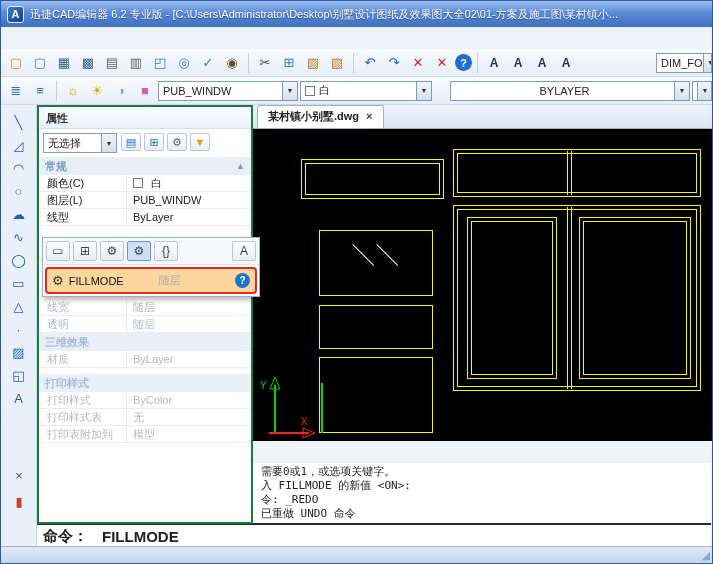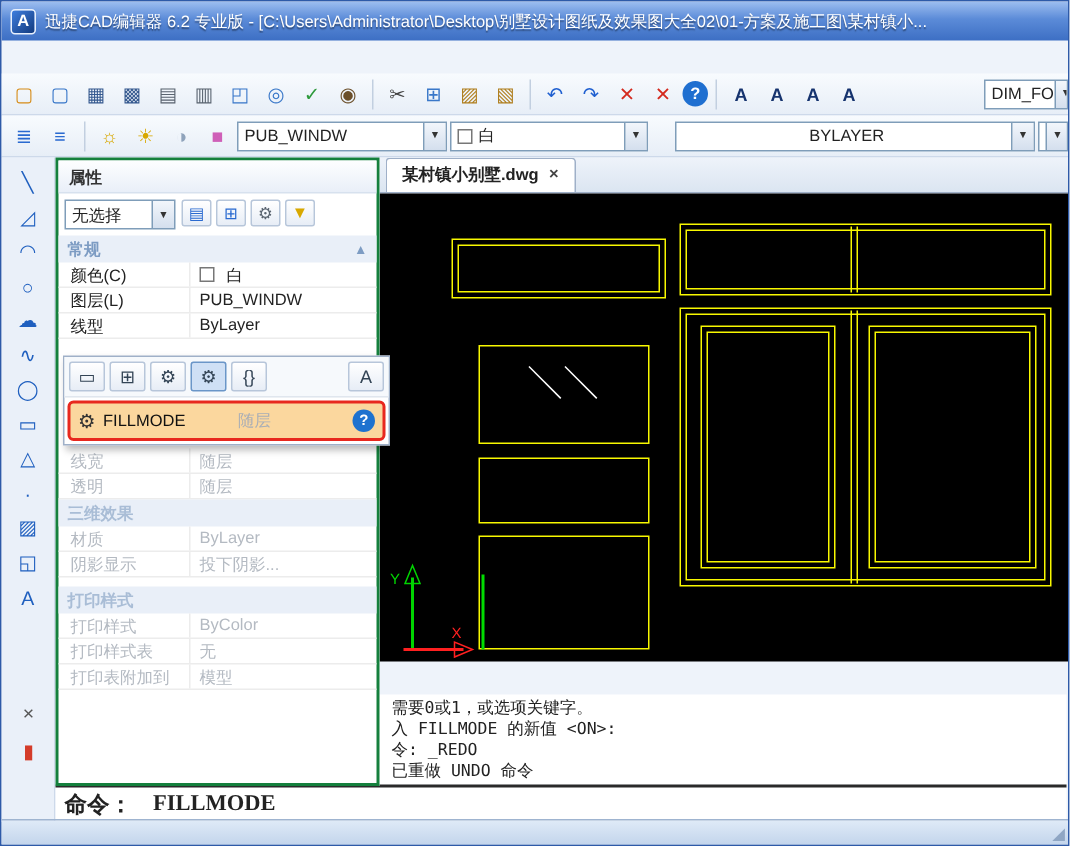--- a/index.html
+++ b/index.html
@@ -65,21 +65,21 @@
     display:flex;align-items:center;font-size:11px;padding-left:3px}
   .nav-btn{width:16px;height:16px;font-size:7px;display:flex;align-items:center;justify-content:center;color:#333;
     border:1px solid #b8c6da;background:linear-gradient(#fff,#e3ebf5);margin-right:1px;flex:none}
   .mtab{padding:2px 10px;border:1px solid #9fb0c8;background:#dfe7f2;margin-left:3px;white-space:nowrap}
   .mtab.active{background:#fff;font-weight:bold}
 
   
   .history{position:absolute;left:36px;top:462px;right:1px;height:60px;background:#fff;font-family:"DejaVu Sans Mono",monospace;
     font-size:11px;line-height:14px;padding:2px 4px 2px 224px;overflow:hidden}
   .cmdline{position:absolute;left:36px;top:522px;right:1px;height:25px;background:#fff;border-top:2px solid #2a2a2a;
-    display:flex;align-items:center;font-family:Liberation Serif, serif;font-size:15px;font-weight:bold;padding-left:6px;gap:14px}
+    display:flex;align-items:center;font-family:Liberation Sans, sans-serif;font-size:15px;font-weight:bold;padding-left:6px;gap:14px}
 
   
   .statusbar{position:absolute;left:0;right:0;bottom:0;height:17px;background:linear-gradient(#dfeaf7,#c3d5ec);border-top:1px solid #9fb4d0;
     display:flex;align-items:center;justify-content:flex-end;padding-right:2px}
   .grip{color:#8fa6c4;font-size:11px}
 
   
   .props{position:absolute;left:36px;top:104px;width:216px;height:419px;background:#fff;border:2px solid #15803d;z-index:6;font-size:11px}
   .props-title{height:22px;padding:4px 7px;font-weight:bold;color:#333;background:linear-gradient(#fdfeff,#e9eff8);border-bottom:1px solid #d7e1ee}
   .props-quick{display:flex;gap:4px;padding:4px;align-items:flex-start;height:28px}
@@ -323,26 +323,20 @@
 
     <div class="psection disabled">
       <span>三维效果</span>
     </div>
     <div class="prow disabled">
       <span class="plabel">材质</span>
       <span class="pval">
           <span>ByLayer</span>
         </span>
     </div>
-    <div class="prow disabled">
-      <span class="plabel">阴影显示</span>
-      <span class="pval">
-          <span>投下阴影...</span>
-        </span>
-    </div>
 
     <div class="gap6"></div>
 
     <div class="psection disabled">
       <span>打印样式</span>
     </div>
     <div class="prow disabled">
       <span class="plabel">打印样式</span>
       <span class="pval">
           <span>ByColor</span>

